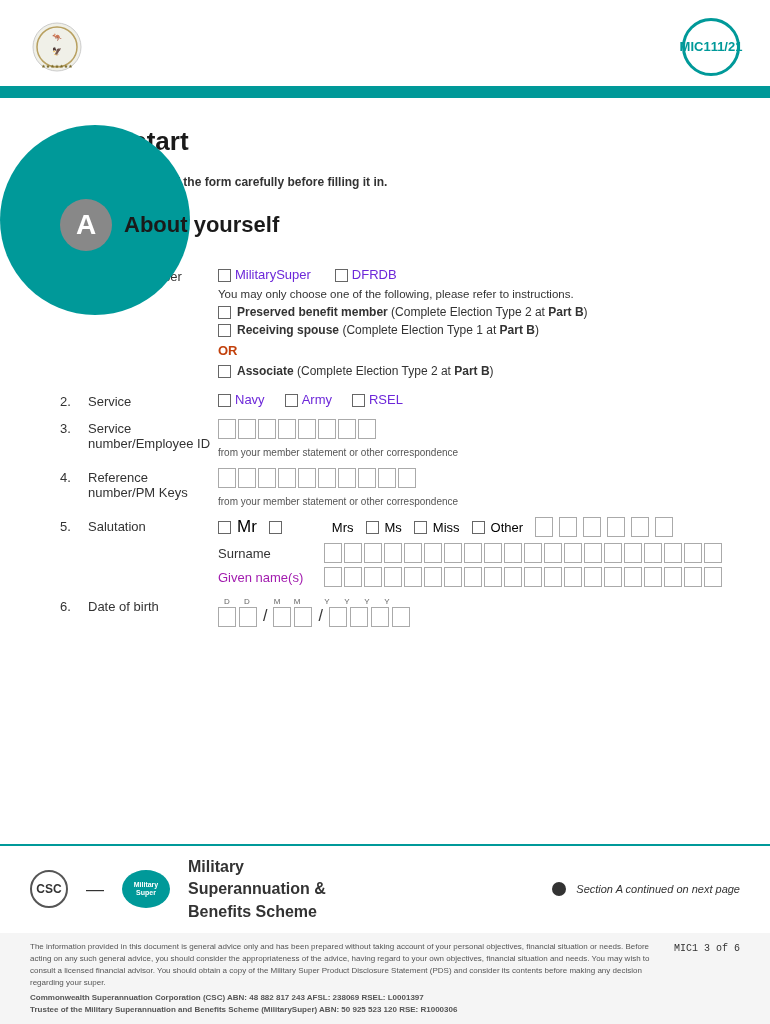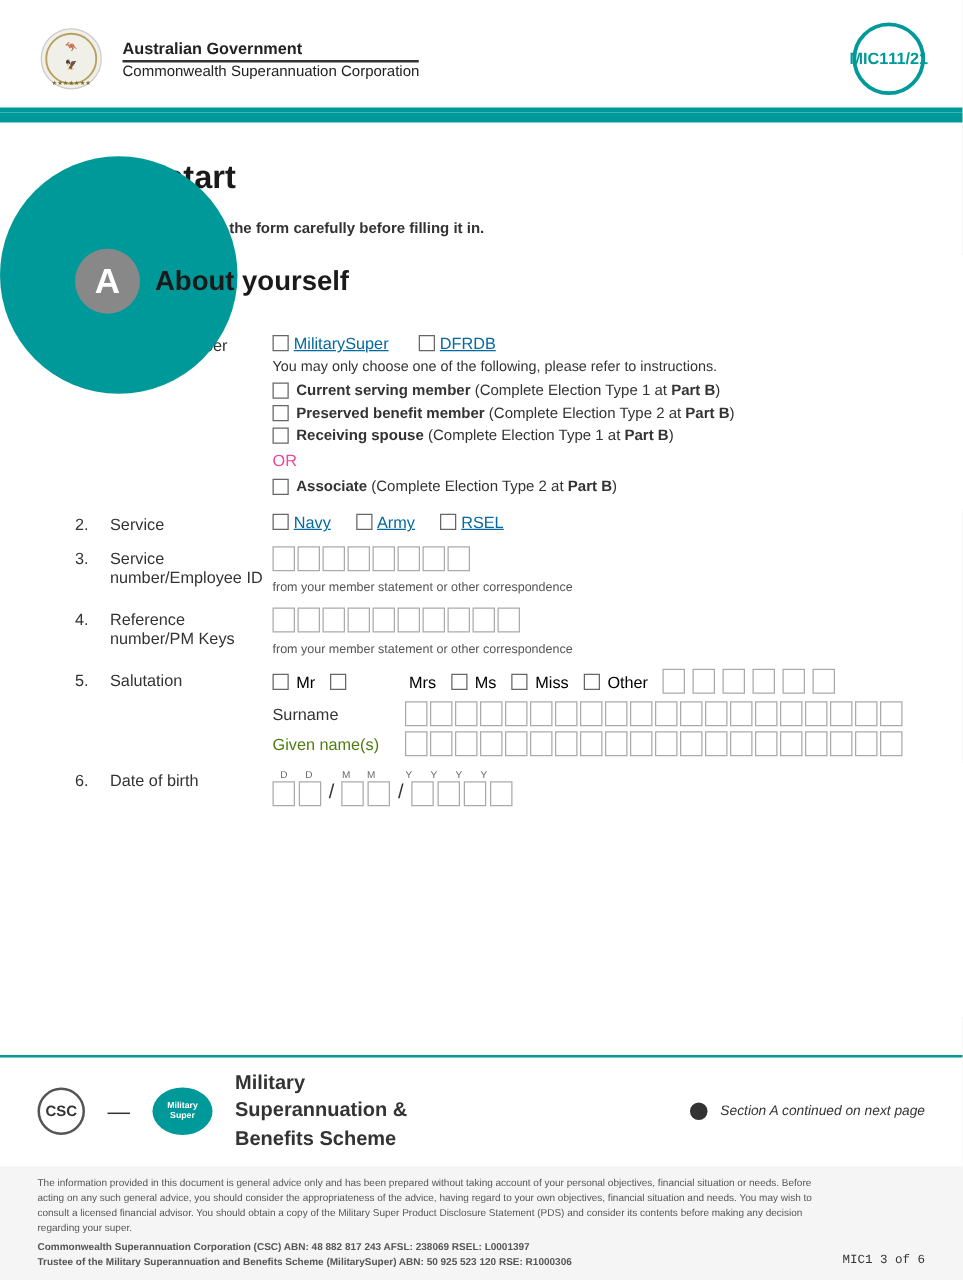--- a/index.html
+++ b/index.html
@@ -142,25 +142,24 @@
     }
     
     .checkbox-group {
       display: flex;
       align-items: center;
       gap: 6px;
       flex-wrap: wrap;
     }
     .checkbox-item {
       display: flex;
-      align-items: center;
+      align-items: flex-end;
       gap: 4px;
       font-size: 13px;
-      color: #0369a1;
-      text-decoration: underline;
+      color: #6d28d9;
     }
     .checkbox-box {
       width: 13px;
       height: 13px;
       border: 1.5px solid #666;
       display: inline-block;
       flex-shrink: 0;
       background: #fff;
     }
     .member-type-options {
@@ -177,22 +176,22 @@
       gap: 6px;
       margin-bottom: 4px;
       font-size: 12px;
       color: #333;
     }
     .member-option strong {
       font-weight: bold;
     }
     .or-text {
       font-size: 13px;
-      font-weight: normal;
-      color: #ec4899;
+      font-weight: bold;
+      color: #c2410c;
       margin: 6px 0;
     }
     
     .cell-group {
       display: flex;
       gap: 2px;
     }
     .input-cell {
       width: 18px;
       height: 20px;
@@ -294,21 +293,21 @@
     .disclaimer {
       background: #f5f5f5;
       padding: 8px 30px;
       font-size: 8px;
       color: #555;
       line-height: 1.5;
     }
     .disclaimer-page {
       display: flex;
       justify-content: space-between;
-      align-items: flex-end;
+      align-items: flex-start;
     }
     .page-num {
       font-size: 10px;
       color: #333;
       text-align: right;
       white-space: nowrap;
       font-family: Liberation Mono, monospace;
     }
     
     .gov-divider {
@@ -346,25 +345,20 @@
   <div class="header">
     <div class="header-left">
 
       <svg class="gov-logo" viewBox="0 0 54 54" xmlns="http://www.w3.org/2000/svg">
         <ellipse cx="27" cy="27" rx="24" ry="24" fill="#f0f0e8" stroke="#ccc" stroke-width="1"></ellipse>
         <text x="27" y="20" text-anchor="middle" font-size="8" fill="#7a6a2a">🦘</text>
         <text x="27" y="34" text-anchor="middle" font-size="8" fill="#7a6a2a">🦅</text>
         <circle cx="27" cy="27" r="20" fill="none" stroke="#b8a060" stroke-width="1.5"></circle>
         <text x="27" y="48" text-anchor="middle" font-size="5" fill="#7a6a2a">★★★★★★★</text>
       </svg>
-      <div class="gov-text">
-        <span class="gov-name">Australian Government</span>
-        <div class="gov-divider"></div>
-        <span class="gov-sub">Commonwealth Superannuation Corporation</span>
-      </div>
     </div>
     <div class="mic-badge">
       <span>MIC1</span>
       <span>11/21</span>
     </div>
   </div>
 
   <div class="teal-section"></div>
 
   <div class="content">
@@ -398,24 +392,20 @@
             </div>
             <div class="checkbox-item" style="margin-left:18px;">
               <span class="checkbox-box"></span>
               <span>DFRDB</span>
             </div>
           </div>
           <div class="member-type-options">
             <div class="member-type-note">You may only choose one of the following, please refer to instructions.</div>
             <div class="member-option">
               <span class="checkbox-box"></span>
-              <span><strong>Current serving member</strong> (Complete Election Type 1 at <strong>Part B</strong>)</span>
-            </div>
-            <div class="member-option">
-              <span class="checkbox-box"></span>
               <span><strong>Preserved benefit member</strong> (Complete Election Type 2 at <strong>Part B</strong>)</span>
             </div>
             <div class="member-option">
               <span class="checkbox-box"></span>
               <span><strong>Receiving spouse</strong> (Complete Election Type 1 at <strong>Part B</strong>)</span>
             </div>
             <div class="or-text">OR</div>
             <div class="member-option">
               <span class="checkbox-box"></span>
               <span><strong>Associate</strong> (Complete Election Type 2 at <strong>Part B</strong>)</span>
@@ -482,21 +472,21 @@
           <div class="from-text">from your member statement or other correspondence</div>
         </div>
       </div>
 
       <div class="form-row">
         <div class="row-num">5.</div>
         <div class="row-label">Salutation</div>
         <div class="row-content">
           <div class="salutation-row">
             <span class="checkbox-box"></span>
-            <span style="font-size:13px;margin-right:6px;">Mr</span>
+            <span style="font-size:17px;margin-right:6px;">Mr</span>
             <span class="checkbox-box"></span>
             <span style="font-size:13px;margin-right:6px;margin-left:44px;">Mrs</span>
             <span class="checkbox-box"></span>
             <span style="font-size:13px;margin-right:6px;">Ms</span>
             <span class="checkbox-box"></span>
             <span style="font-size:13px;margin-right:6px;">Miss</span>
             <span class="checkbox-box"></span>
             <span style="font-size:13px;margin-right:6px;">Other</span>
 
             <span class="input-cell"></span>
@@ -528,21 +518,21 @@
                 <span class="input-cell"></span>
                 <span class="input-cell"></span>
                 <span class="input-cell"></span>
                 <span class="input-cell"></span>
                 <span class="input-cell"></span>
                 <span class="input-cell"></span>
               </div>
             </div>
 
             <div style="display:flex;align-items:center;gap:6px;">
-              <span style="font-size:13px;color:#4d7c0f;width:100px;">Given name(s)</span>
+              <span style="font-size:13px;color:#a21caf;width:100px;">Given name(s)</span>
               <div class="cell-group">
                 <span class="input-cell"></span>
                 <span class="input-cell"></span>
                 <span class="input-cell"></span>
                 <span class="input-cell"></span>
                 <span class="input-cell"></span>
                 <span class="input-cell"></span>
                 <span class="input-cell"></span>
                 <span class="input-cell"></span>
                 <span class="input-cell"></span>

